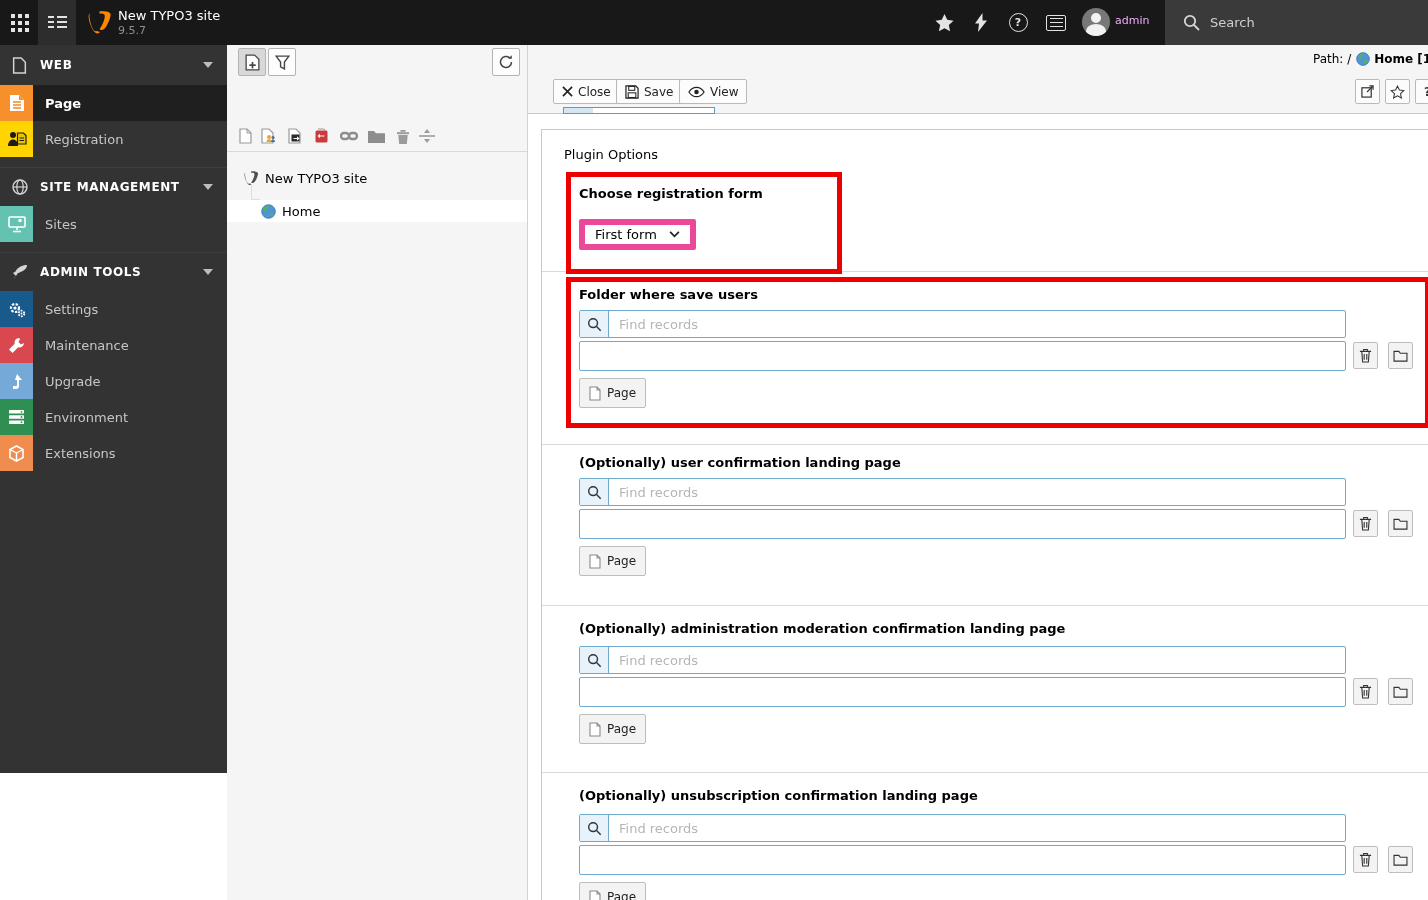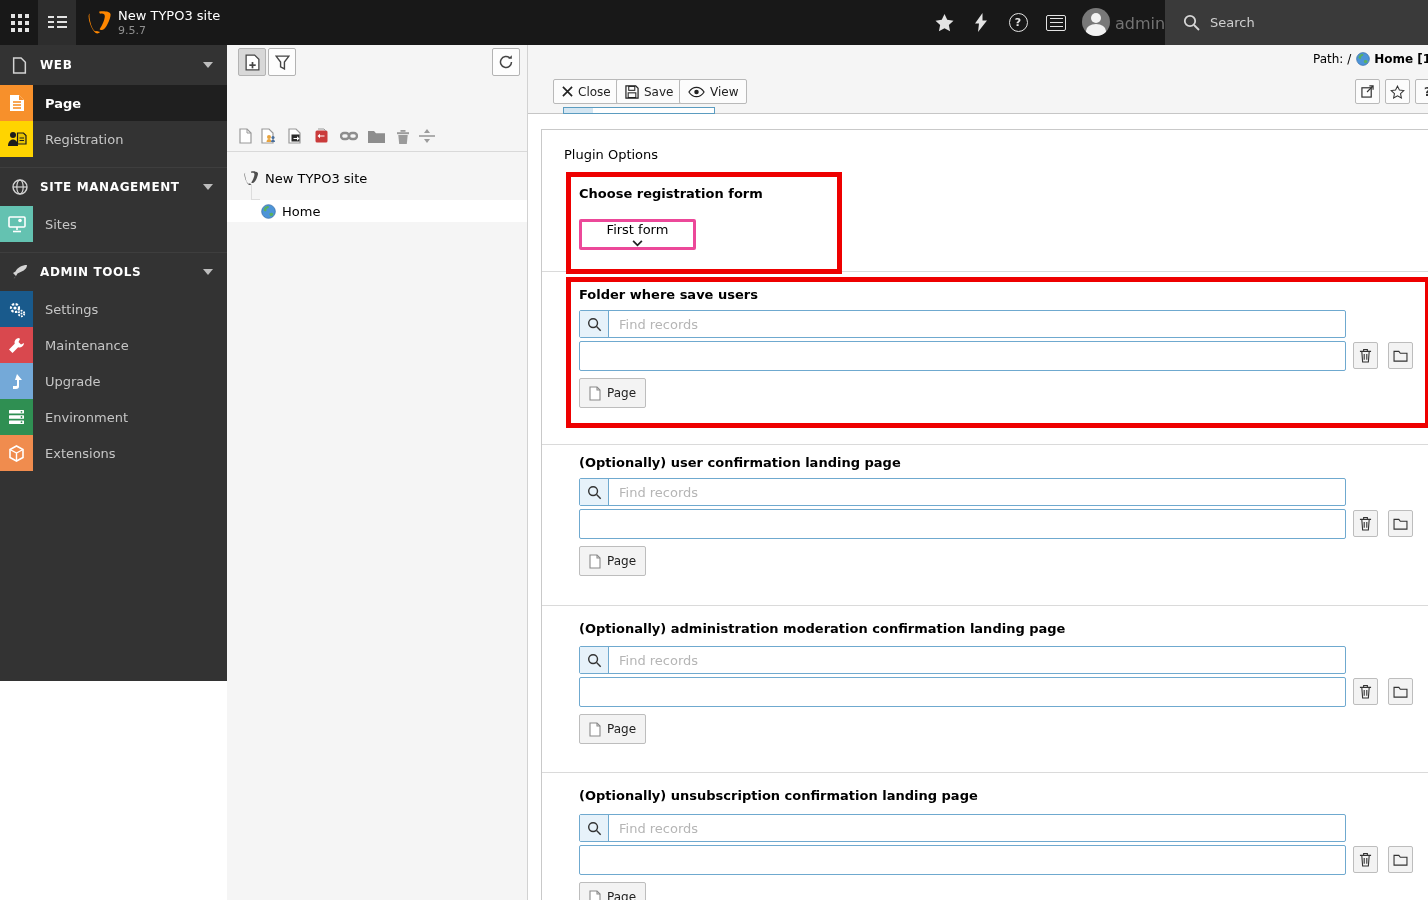--- a/index.html
+++ b/index.html
@@ -18,28 +18,28 @@
   #tb-grid{left:4px;top:0;width:32px;}
   #tb-logo{left:88px;top:9px;}
   #tb-title{left:118px;top:8px;color:#fff;font-size:13px;white-space:nowrap;}
   #tb-version{left:118px;top:24px;color:#8f8f8f;font-size:11px;}
   .tb-ico{top:0;width:36px;color:#e3e3e3;}
   #tb-search-area{left:1165px;top:0;width:263px;height:45px;background:#3a3a3a;display:flex;align-items:center;cursor:pointer;}
   #tb-search-label{color:#cfcfcf;font-size:13px;margin-left:10px;}
   #tb-avatar{left:1082px;top:8px;width:28px;height:28px;border-radius:50%;background:#787878;overflow:hidden;}
   #tb-avatar .head{position:absolute;left:9px;top:5px;width:10px;height:10px;border-radius:50%;background:#f2f2f2;}
   #tb-avatar .body{position:absolute;left:4px;top:16px;width:20px;height:14px;border-radius:50% 50% 0 0;background:#f2f2f2;}
-  #tb-admin{left:1115px;top:14px;color:#737373;font-size:16px;}
+  #tb-admin{left:1115px;top:14px;color:#f0abfc;font-size:11px;}
   .help-circ{width:17px;height:17px;border:1.6px solid #e3e3e3;border-radius:50%;color:#e3e3e3;
     font-size:11px;font-weight:bold;display:flex;align-items:center;justify-content:center;}
   .list-ico{width:18px;height:14px;border:1.5px solid #e3e3e3;border-radius:2px;position:relative;}
   .list-ico i{position:absolute;left:3px;right:2px;height:1.5px;background:#e3e3e3;}
 
   
-  #modmenu{left:0;top:45px;width:227px;height:636px;background:#333;z-index:4;}
+  #modmenu{left:0;top:45px;width:227px;height:728px;background:#333;z-index:4;}
   .mm-header{position:relative;height:38px;display:flex;align-items:center;cursor:pointer;border-top:1px solid #3e3e3e;}
   .mm-header .hico{width:16px;margin-left:12px;margin-right:12px;}
   .mm-header .hlabel{color:#fff;font-size:12px;font-weight:bold;letter-spacing:.6px;}
   .mm-header .chev{position:absolute;right:14px;width:0;height:0;border-left:5px solid transparent;border-right:5px solid transparent;border-top:6px solid #bdbdbd;}
   .mm-item{position:relative;height:36px;display:flex;align-items:center;cursor:pointer;background:#333;}
   .mm-item.active{background:#1f1f1f;}
   .mm-item .tile{width:33px;height:36px;display:flex;align-items:center;justify-content:center;flex:0 0 33px;}
   .mm-item .mlabel{margin-left:12px;color:#c6c6c6;font-size:13px;}
   .mm-item.active .mlabel{color:#fff;font-weight:bold;}
   .mm-gap{height:10px;}
@@ -68,22 +68,22 @@
   .tab-sliver{position:absolute;top:107px;height:7px;box-sizing:border-box;border:1px solid #5b9cc0;cursor:pointer;}
   #tab-sliver-active{left:563px;width:31px;background:#d4e6f2;}
   #tab-sliver-2{left:593px;width:122px;background:#fff;border-left:none;}
 
   
   #form-container{left:541px;top:129px;width:889px;height:775px;border:1px solid #c9c9c9;background:#fff;box-sizing:border-box;}
   #form-title{position:absolute;left:22px;top:17px;font-weight:normal;font-size:13px;}
   .f-label{position:absolute;left:37px;font-weight:bold;font-size:13px;white-space:nowrap;}
   .sep{position:absolute;left:0;width:100%;height:1px;background:#dadada;}
   
-  #reg-select{position:absolute;left:37px;top:89px;width:117px;height:31px;border:3px solid #ec4899;border-radius:2px;
-    background:#fff;display:flex;align-items:center;padding:0 10px;box-sizing:border-box;cursor:pointer;flex-direction:column;}
+  #reg-select{position:absolute;left:37px;top:89px;width:117px;height:31px;border:6px solid #ec4899;border-radius:2px;
+    background:#fff;display:flex;align-items:center;padding:0 10px;box-sizing:border-box;cursor:pointer;}
   #reg-select .val{font-size:13px;flex:1;}
   
   .rf-search{position:absolute;left:37px;width:767px;height:28px;border:1px solid #6fa9cf;border-radius:2px;
     box-sizing:border-box;display:flex;background:#fff;}
   .rf-addon{width:28px;background:#e7f2fa;border-right:1px solid #6fa9cf;display:flex;align-items:center;justify-content:center;cursor:pointer;}
   .rf-input{flex:1;border:none;outline:none;font-size:13px;padding:0 10px;font-family:inherit;color:#333;background:transparent;}
   .rf-input::placeholder{color:#b5b5b5;}
   .rf-list{position:absolute;left:37px;width:767px;height:30px;border:1px solid #6fa9cf;border-radius:2px;background:#fff;box-sizing:border-box;cursor:default;}
   .sq-btn{position:absolute;width:25px;height:27px;background:#f3f3f3;border:1px solid #bdbdbd;border-radius:2px;
     display:flex;align-items:center;justify-content:center;cursor:pointer;box-sizing:border-box;}

